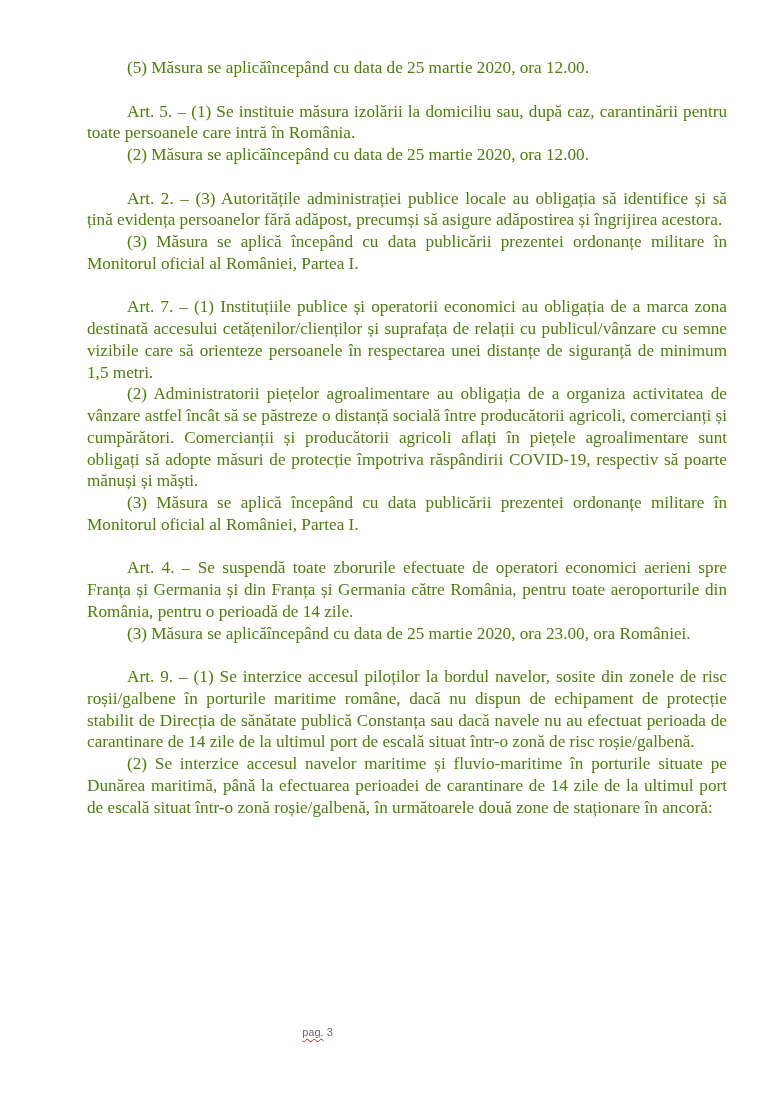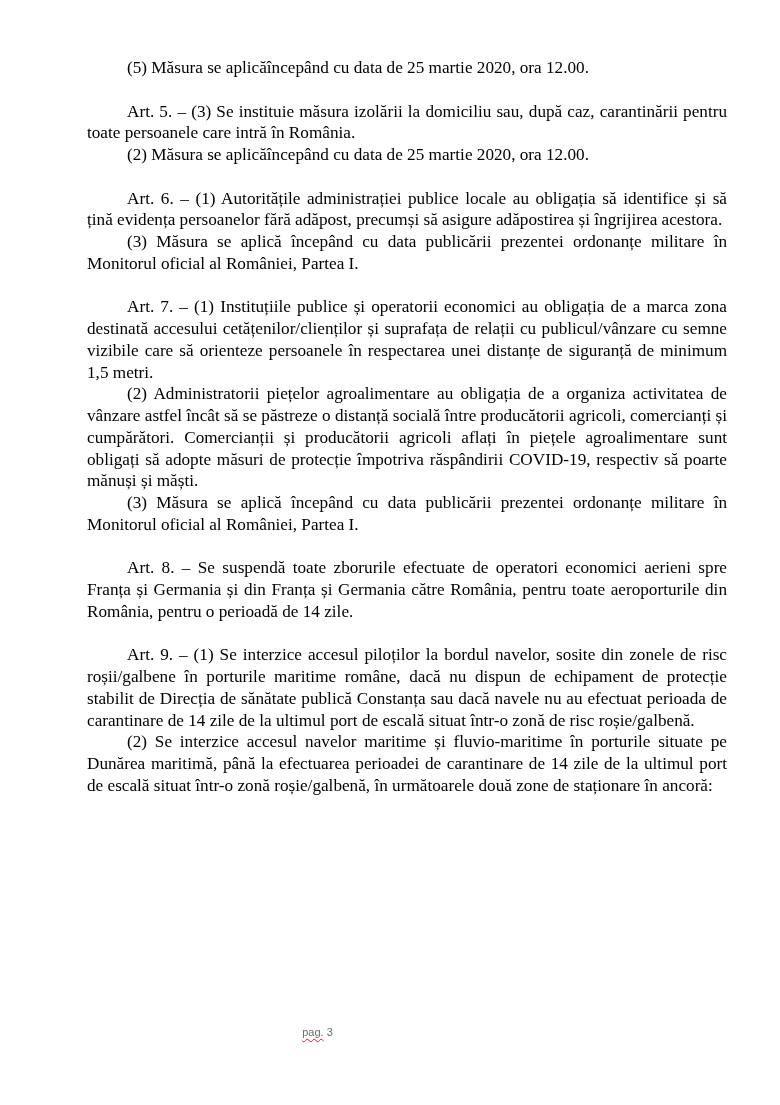--- a/index.html
+++ b/index.html
@@ -14,21 +14,21 @@
       position: relative;
     }
     .page {
       position: absolute;
       left: 87px;
       top: 57px;
       width: 640px;
       font-family: "Liberation Serif", "DejaVu Serif", serif;
       font-size: 17.2px;
       line-height: 21.75px;
-      color: #000000;
+      color: #4d7c0f;
     }
     .para {
       margin: 0;
       text-indent: 40px;
       text-align: justify;
     }
     .gap {
       height: 21.75px;
     }
     .art-label {
@@ -50,34 +50,35 @@
       text-underline-offset: 2px;
     }
   </style>
 </head>
 <body>
 
 <div class="page">
   <p class="para">(5) Măsura se aplicăîncepând cu data de 25 martie 2020, ora 12.00.</p>
   <div class="gap"></div>
 
-  <p class="para"><span class="art-label">Art. 5.</span><span> – (3) Se instituie măsura izolării la domiciliu sau, după caz, carantinării pentru toate persoanele care intră în România.</span></p>
+  <p class="para"><span class="art-label">Art. 5.</span><span> – (1) Se instituie măsura izolării la domiciliu sau, după caz, carantinării pentru toate persoanele care intră în România.</span></p>
   <p class="para">(2) Măsura se aplicăîncepând cu data de 25 martie 2020, ora 12.00.</p>
   <div class="gap"></div>
 
-  <p class="para"><span class="art-label">Art. 6.</span><span> – (1) Autoritățile administrației publice locale au obligația să identifice și să țină evidența persoanelor fără adăpost, precumși să asigure adăpostirea și îngrijirea acestora.</span></p>
+  <p class="para"><span class="art-label">Art. 2.</span><span> – (3) Autoritățile administrației publice locale au obligația să identifice și să țină evidența persoanelor fără adăpost, precumși să asigure adăpostirea și îngrijirea acestora.</span></p>
   <p class="para">(3) Măsura se aplică începând cu data publicării prezentei ordonanțe militare în Monitorul oficial al României, Partea I.</p>
   <div class="gap"></div>
 
   <p class="para"><span class="art-label">Art. 7.</span><span> – (1) Instituțiile publice și operatorii economici au obligația de a marca zona destinată accesului cetățenilor/clienților și suprafața de relații cu publicul/vânzare cu semne vizibile care să orienteze persoanele în respectarea unei distanțe de siguranță de minimum 1,5 metri.</span></p>
   <p class="para">(2) Administratorii piețelor agroalimentare au obligația de a organiza activitatea de vânzare astfel încât să se păstreze o distanță socială între producătorii agricoli, comercianți și cumpărători. Comercianții și producătorii agricoli aflați în piețele agroalimentare sunt obligați să adopte măsuri de protecție împotriva răspândirii COVID-19, respectiv să poarte mănuși și măști.</p>
   <p class="para">(3) Măsura se aplică începând cu data publicării prezentei ordonanțe militare în Monitorul oficial al României, Partea I.</p>
   <div class="gap"></div>
 
-  <p class="para"><span class="art-label">Art. 8.</span><span> – Se suspendă toate zborurile efectuate de operatori economici aerieni spre Franța și Germania și din Franța și Germania către România, pentru toate aeroporturile din România, pentru o perioadă de 14 zile.</span></p>
+  <p class="para"><span class="art-label">Art. 4.</span><span> – Se suspendă toate zborurile efectuate de operatori economici aerieni spre Franța și Germania și din Franța și Germania către România, pentru toate aeroporturile din România, pentru o perioadă de 14 zile.</span></p>
+  <p class="para">(3) Măsura se aplicăîncepând cu data de 25 martie 2020, ora 23.00, ora României.</p>
   <div class="gap"></div>
 
   <p class="para"><span class="art-label">Art. 9.</span><span> – (1) Se interzice accesul piloților la bordul navelor, sosite din zonele de risc roșii/galbene în porturile maritime române, dacă nu dispun de echipament de protecție stabilit de Direcția de sănătate publică Constanța sau dacă navele nu au efectuat perioada de carantinare de 14 zile de la ultimul port de escală situat într-o zonă de risc roșie/galbenă.</span></p>
   <p class="para">(2) Se interzice accesul navelor maritime și fluvio-maritime în porturile situate pe Dunărea maritimă, până la efectuarea perioadei de carantinare de 14 zile de la ultimul port de escală situat într-o zonă roșie/galbenă, în următoarele două zone de staționare în ancoră:</p>
 </div>
 
 <div class="footer">
   <span class="pag">pag.</span>
   <span>3</span>
 </div>

